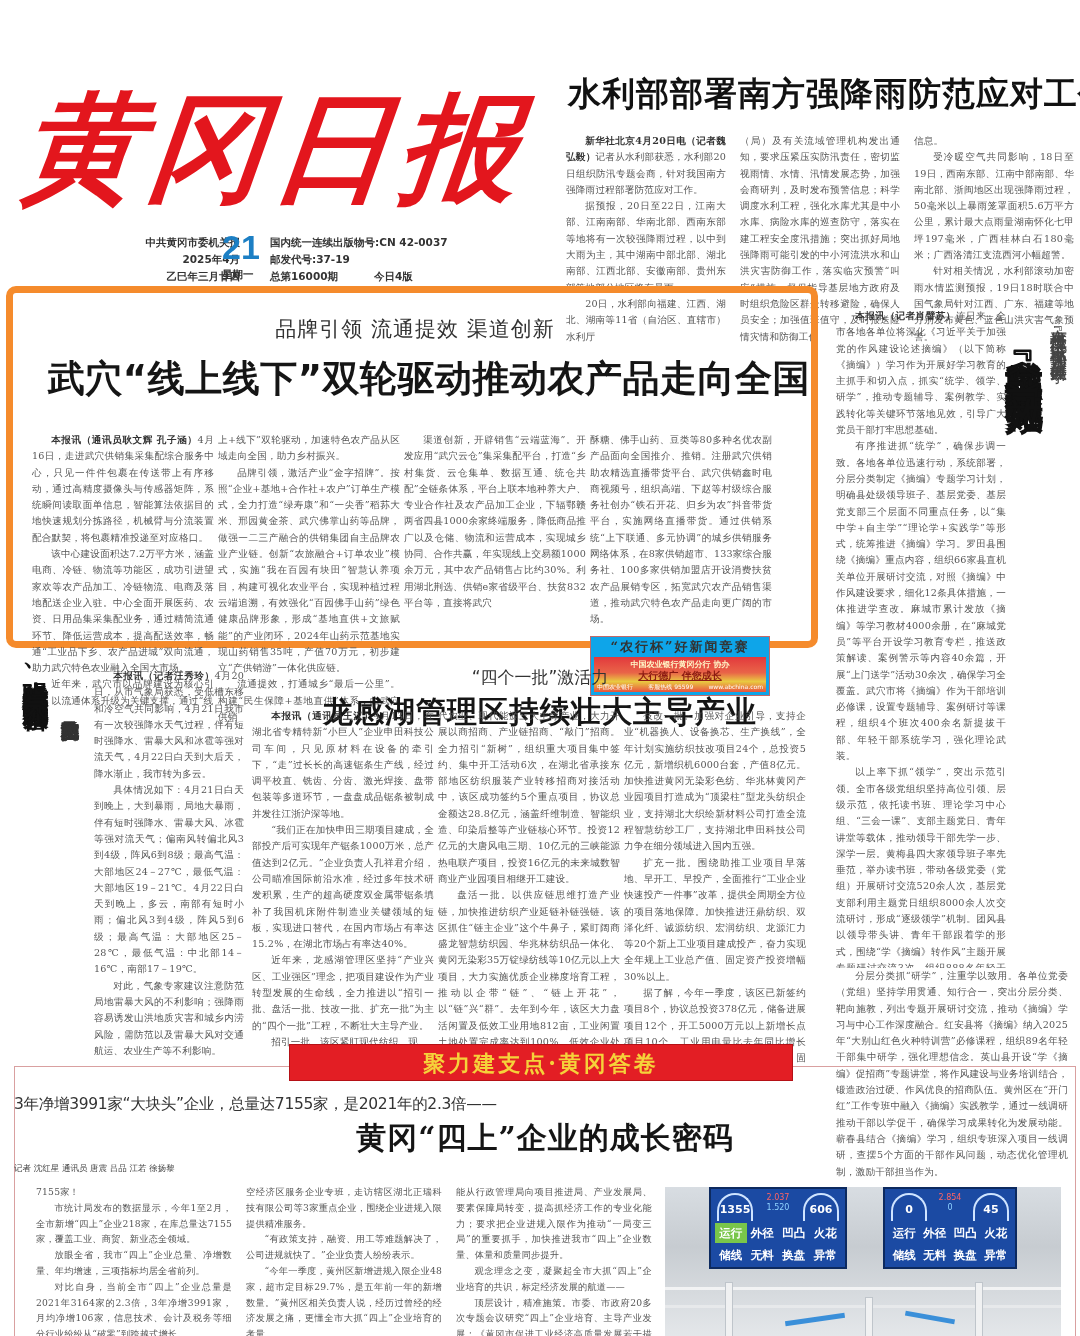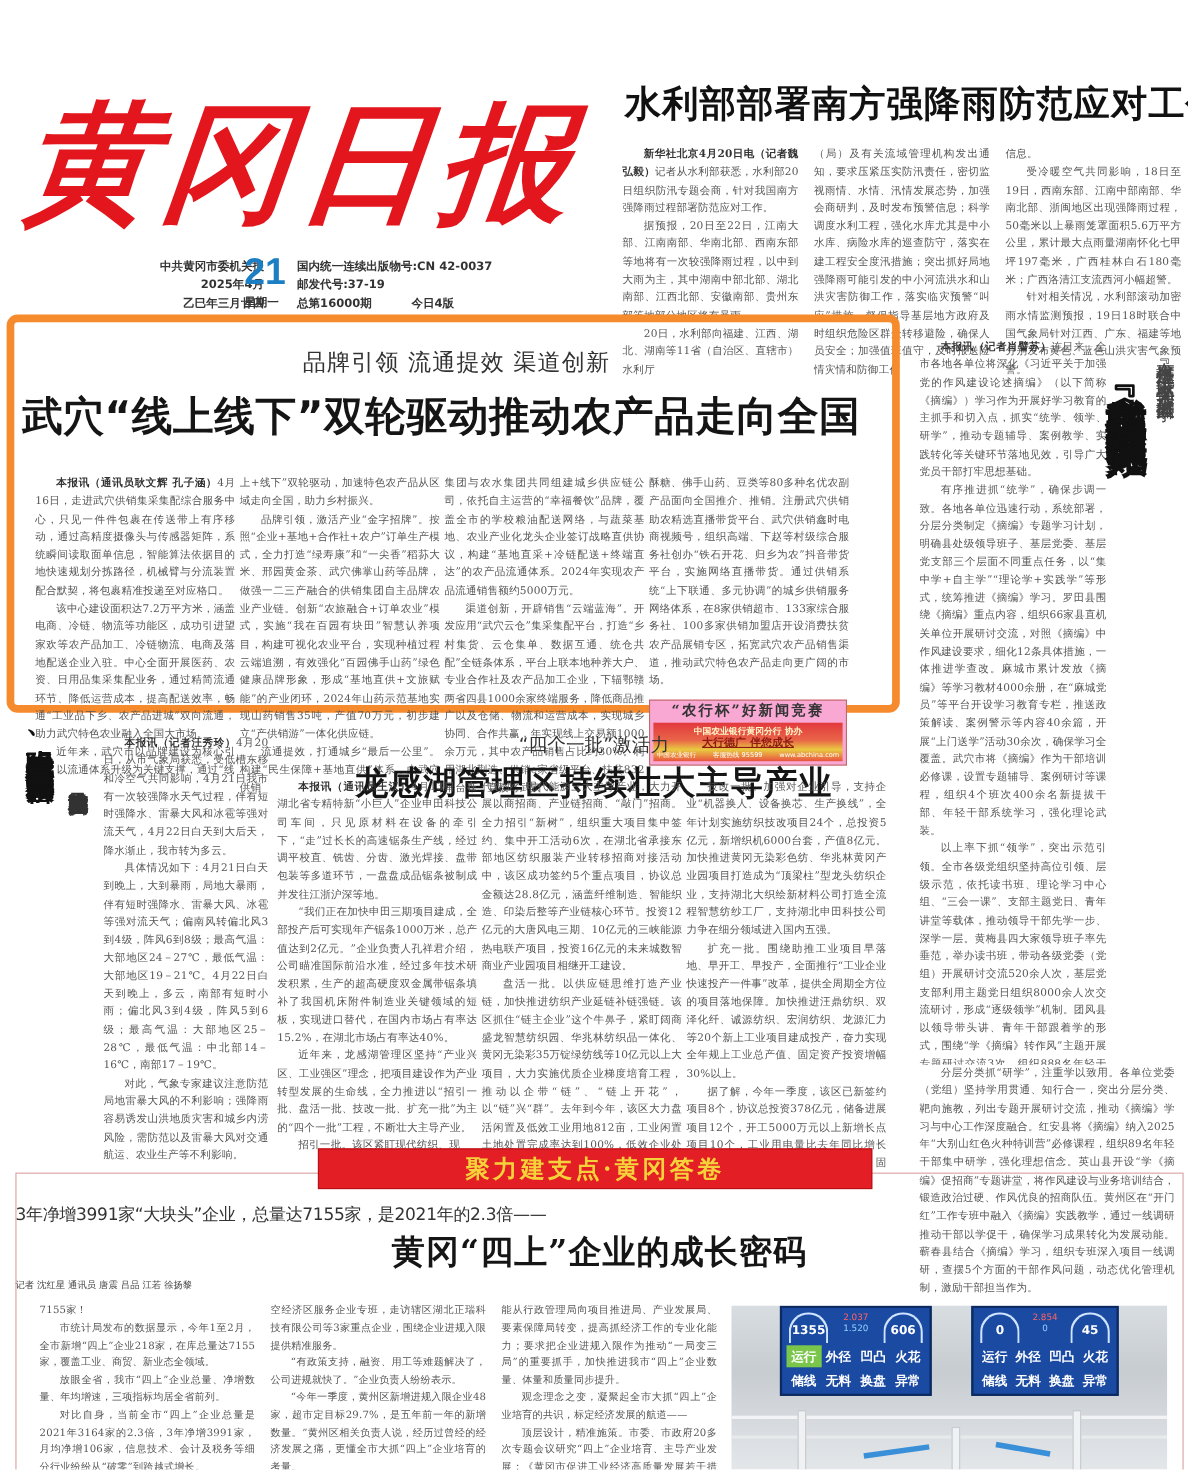--- a/index.html
+++ b/index.html
@@ -18,25 +18,25 @@
   .meta-right{left:270px;top:234px;font-size:10.5px;line-height:17px;color:#333;font-weight:bold;white-space:nowrap;}
 
   
   .tr-headline{left:568px;top:72px;width:500px;font-size:33px;font-weight:bold;color:#111;letter-spacing:1px;white-space:nowrap;}
   .tr-cols{left:566px;top:133px;width:510px;display:flex;gap:14px;}
   .tr-cols .col{width:160px;}
 
   
   .orange-box{left:6px;top:286px;width:812px;height:362px;border:7px solid #f58b2c;border-radius:10px;box-sizing:border-box;}
   .orange-kicker{left:20px;top:315px;width:790px;text-align:center;font-size:21px;color:#333;letter-spacing:1px;}
-  .orange-headline{left:20px;top:354px;width:790px;text-align:left;font-size:37px;font-weight:bold;color:#151515;letter-spacing:0.5px;}
+  .orange-headline{left:20px;top:354px;width:790px;text-align:right;font-size:37px;font-weight:bold;color:#151515;letter-spacing:0.5px;}
   .orange-cols{left:32px;top:432px;width:776px;display:flex;gap:4px;}
   .orange-cols .col{width:182px;}
 
-  .ad-box{border:1px solid #c26a6a;width:180px;height:60px;margin-top:8px;background:#f9a8d4;box-sizing:border-box;}
+  .ad-box{border:1px solid #c26a6a;width:180px;height:60px;margin-top:8px;background:#0ea5e9;box-sizing:border-box;}
   .ad-title{font-family:"DejaVu Serif","Liberation Serif",serif;font-size:13px;font-weight:bold;color:#333;text-align:center;line-height:20px;letter-spacing:2px;}
   .ad-band{height:35px;margin:0 3px;background:linear-gradient(180deg,#e2393d 0%,#e96448 45%,#e9c941 70%,#e9523f 100%);text-align:center;font-size:8px;color:#fff8c8;line-height:11px;position:relative;}
   .ad-band .l1{padding-top:2px;font-weight:bold;}
   .ad-band .l2{font-weight:bold;color:#8b1a12;font-size:10px;text-decoration:underline;}
   .ad-band .l3{font-size:6px;color:#fff;display:flex;justify-content:space-between;padding:0 3px;}
 
   
   .rv-cols{left:836px;top:308px;width:170px;}
   .rv-title{left:1000px;top:330px;width:48px;font-family:"DejaVu Serif","Liberation Serif",serif;font-size:38px;font-weight:bold;color:#111;writing-mode:vertical-rl;letter-spacing:2px;line-height:48px;}
   .rv-sub{left:1046px;top:316px;width:26px;font-size:17px;color:#444;writing-mode:vertical-rl;line-height:26px;letter-spacing:1px;}
@@ -119,21 +119,20 @@
     <p class="lead"><b>本报讯（通讯员耿文辉 孔子涵）</b><span>4月16日，走进武穴供销集采集配综合服务中心，只见一件件包裹在传送带上有序移动，通过高精度摄像头与传感器矩阵，系统瞬间读取面单信息，智能算法依据目的地快速规划分拣路径，机械臂与分流装置配合默契，将包裹精准投递至对应格口。</span></p>
     <p>该中心建设面积达7.2万平方米，涵盖电商、冷链、物流等功能区，成功引进望家欢等农产品加工、冷链物流、电商及落地配送企业入驻。中心全面开展医药、农资、日用品集采集配业务，通过精简流通环节、降低运营成本，提高配送效率，畅通“工业品下乡、农产品进城”双向流通，助力武穴特色农业融入全国大市场。</p>
     <p>近年来，武穴市以品牌建设为核心引擎，以流通体系升级为关键支撑，通过“线</p>
   </div>
   <div class="col body-text">
     <p style="text-indent:0">上+线下”双轮驱动，加速特色农产品从区域走向全国，助力乡村振兴。</p>
     <p>品牌引领，激活产业“金字招牌”。按照“企业+基地+合作社+农户”订单生产模式，全力打造“绿寿康”和“一尖香”稻荪大米、邢园黄金茶、武穴佛掌山药等品牌，做强一二三产融合的供销集团自主品牌农业产业链。创新“农旅融合+订单农业”模式，实施“我在百园有块田”智慧认养项目，构建可视化农业平台，实现种植过程云端追溯，有效强化“百园佛手山药”绿色健康品牌形象，形成“基地直供+文旅赋能”的产业闭环，2024年山药示范基地实现山药销售35吨，产值70万元，初步建立“产供销游”一体化供应链。</p>
     <p>流通提效，打通城乡“最后一公里”。构建“民生保障+基地直供”体系，由武穴供销</p>
   </div>
   <div class="col body-text">
-    <p style="text-indent:0">集团与农水集团共同组建城乡供应链公司，依托自主运营的“幸福餐饮”品牌，覆盖全市的学校粮油配送网络，与蔬菜基地、农业产业化龙头企业签订战略直供协议，构建“基地直采+冷链配送+终端直达”的农产品流通体系。2024年实现农产品流通销售额约5000万元。</p>
     <p>渠道创新，开辟销售“云端蓝海”。开发应用“武穴云仓”集采集配平台，打造“乡村集货、云仓集单、数据互通、统仓共配”全链条体系，平台上联本地种养大户、专业合作社及农产品加工企业，下辐鄂赣两省四县1000余家终端服务，降低商品推广以及仓储、物流和运营成本，实现城乡协同、合作共赢，年实现线上交易额1000余万元，其中农产品销售占比约30%。利用湖北荆选、供销e家省级平台、扶贫832平台等，直接将武穴</p>
   </div>
   <div class="col">
     <div class="body-text">
         <p style="text-indent:0">酥糖、佛手山药、豆类等80多种名优农副产品面向全国推介、推销。注册武穴供销助农精选直播带货平台、武穴供销鑫时电商视频号，组织高端、下赵等村级综合服务社创办“铁石开花、归乡为农”抖音带货平台，实施网络直播带货。通过供销系统“上下联通、多元协调”的城乡供销服务网络体系，在8家供销超市、133家综合服务社、100多家供销加盟店开设消费扶贫农产品展销专区，拓宽武穴农产品销售渠道，推动武穴特色农产品走向更广阔的市场。</p>
       </div>
     <div class="ad-box">
       <div class="ad-title">“农行杯”好新闻竞赛</div>
       <div class="ad-band">
         <div class="l1">中国农业银行黄冈分行  协办</div>

